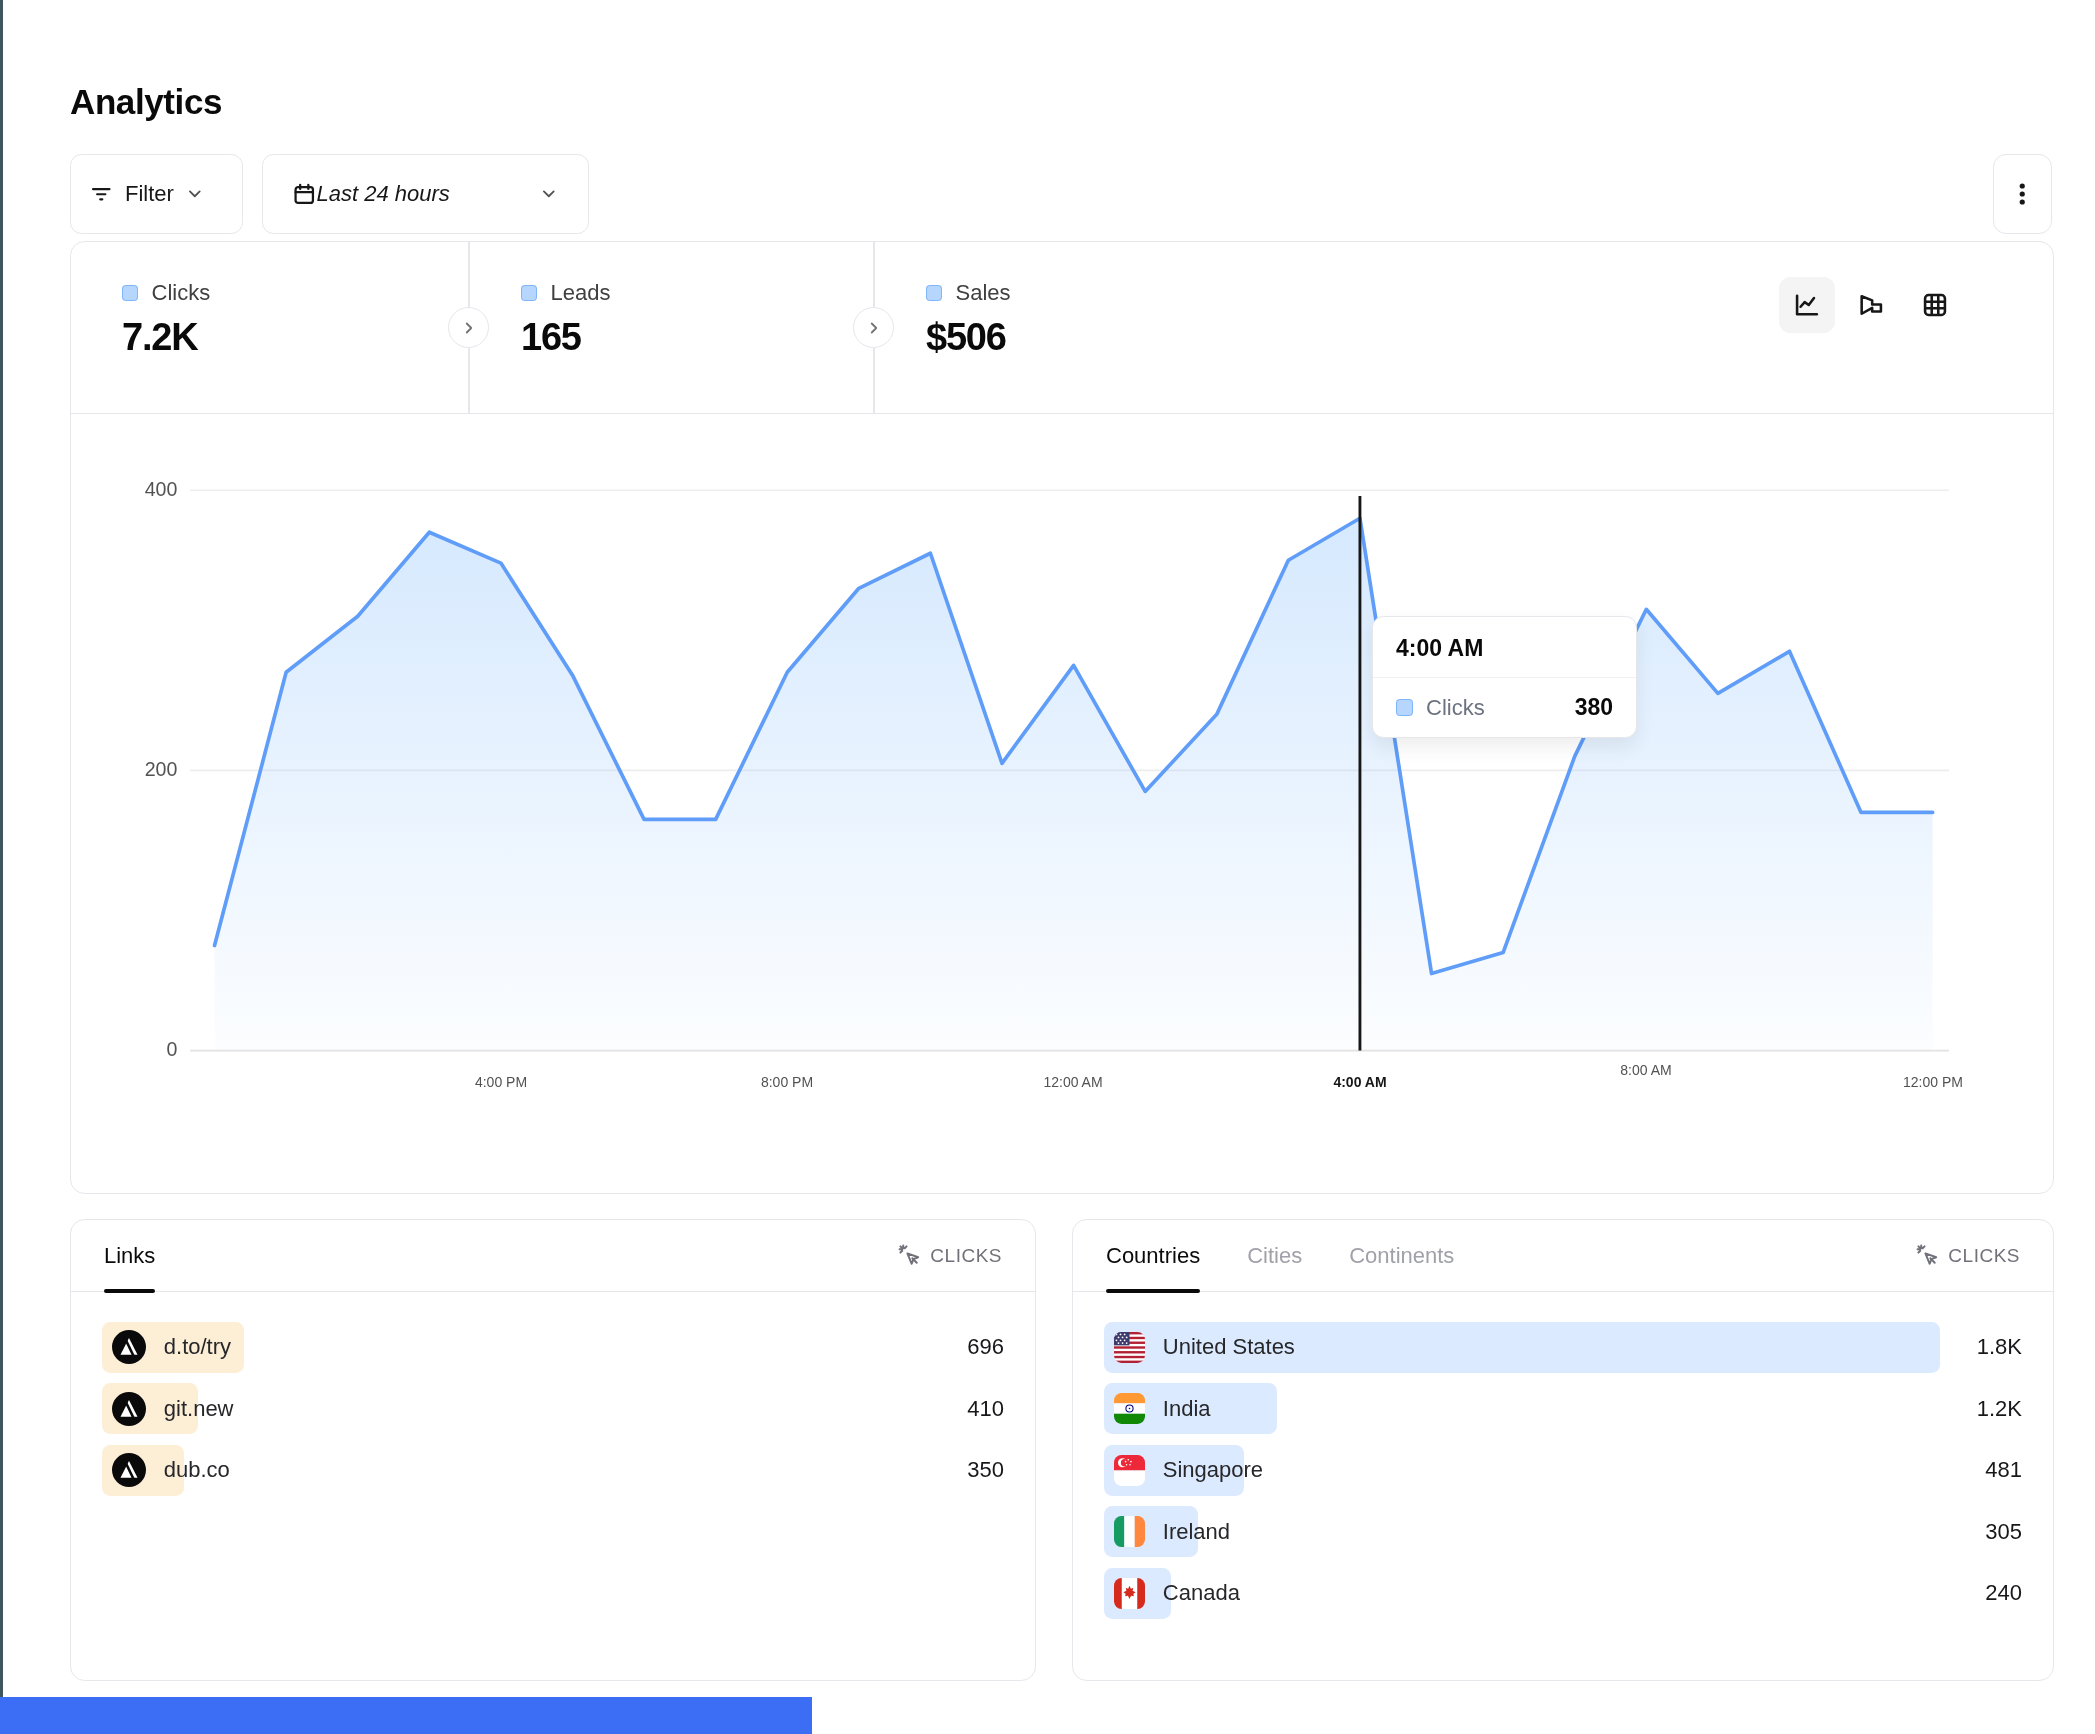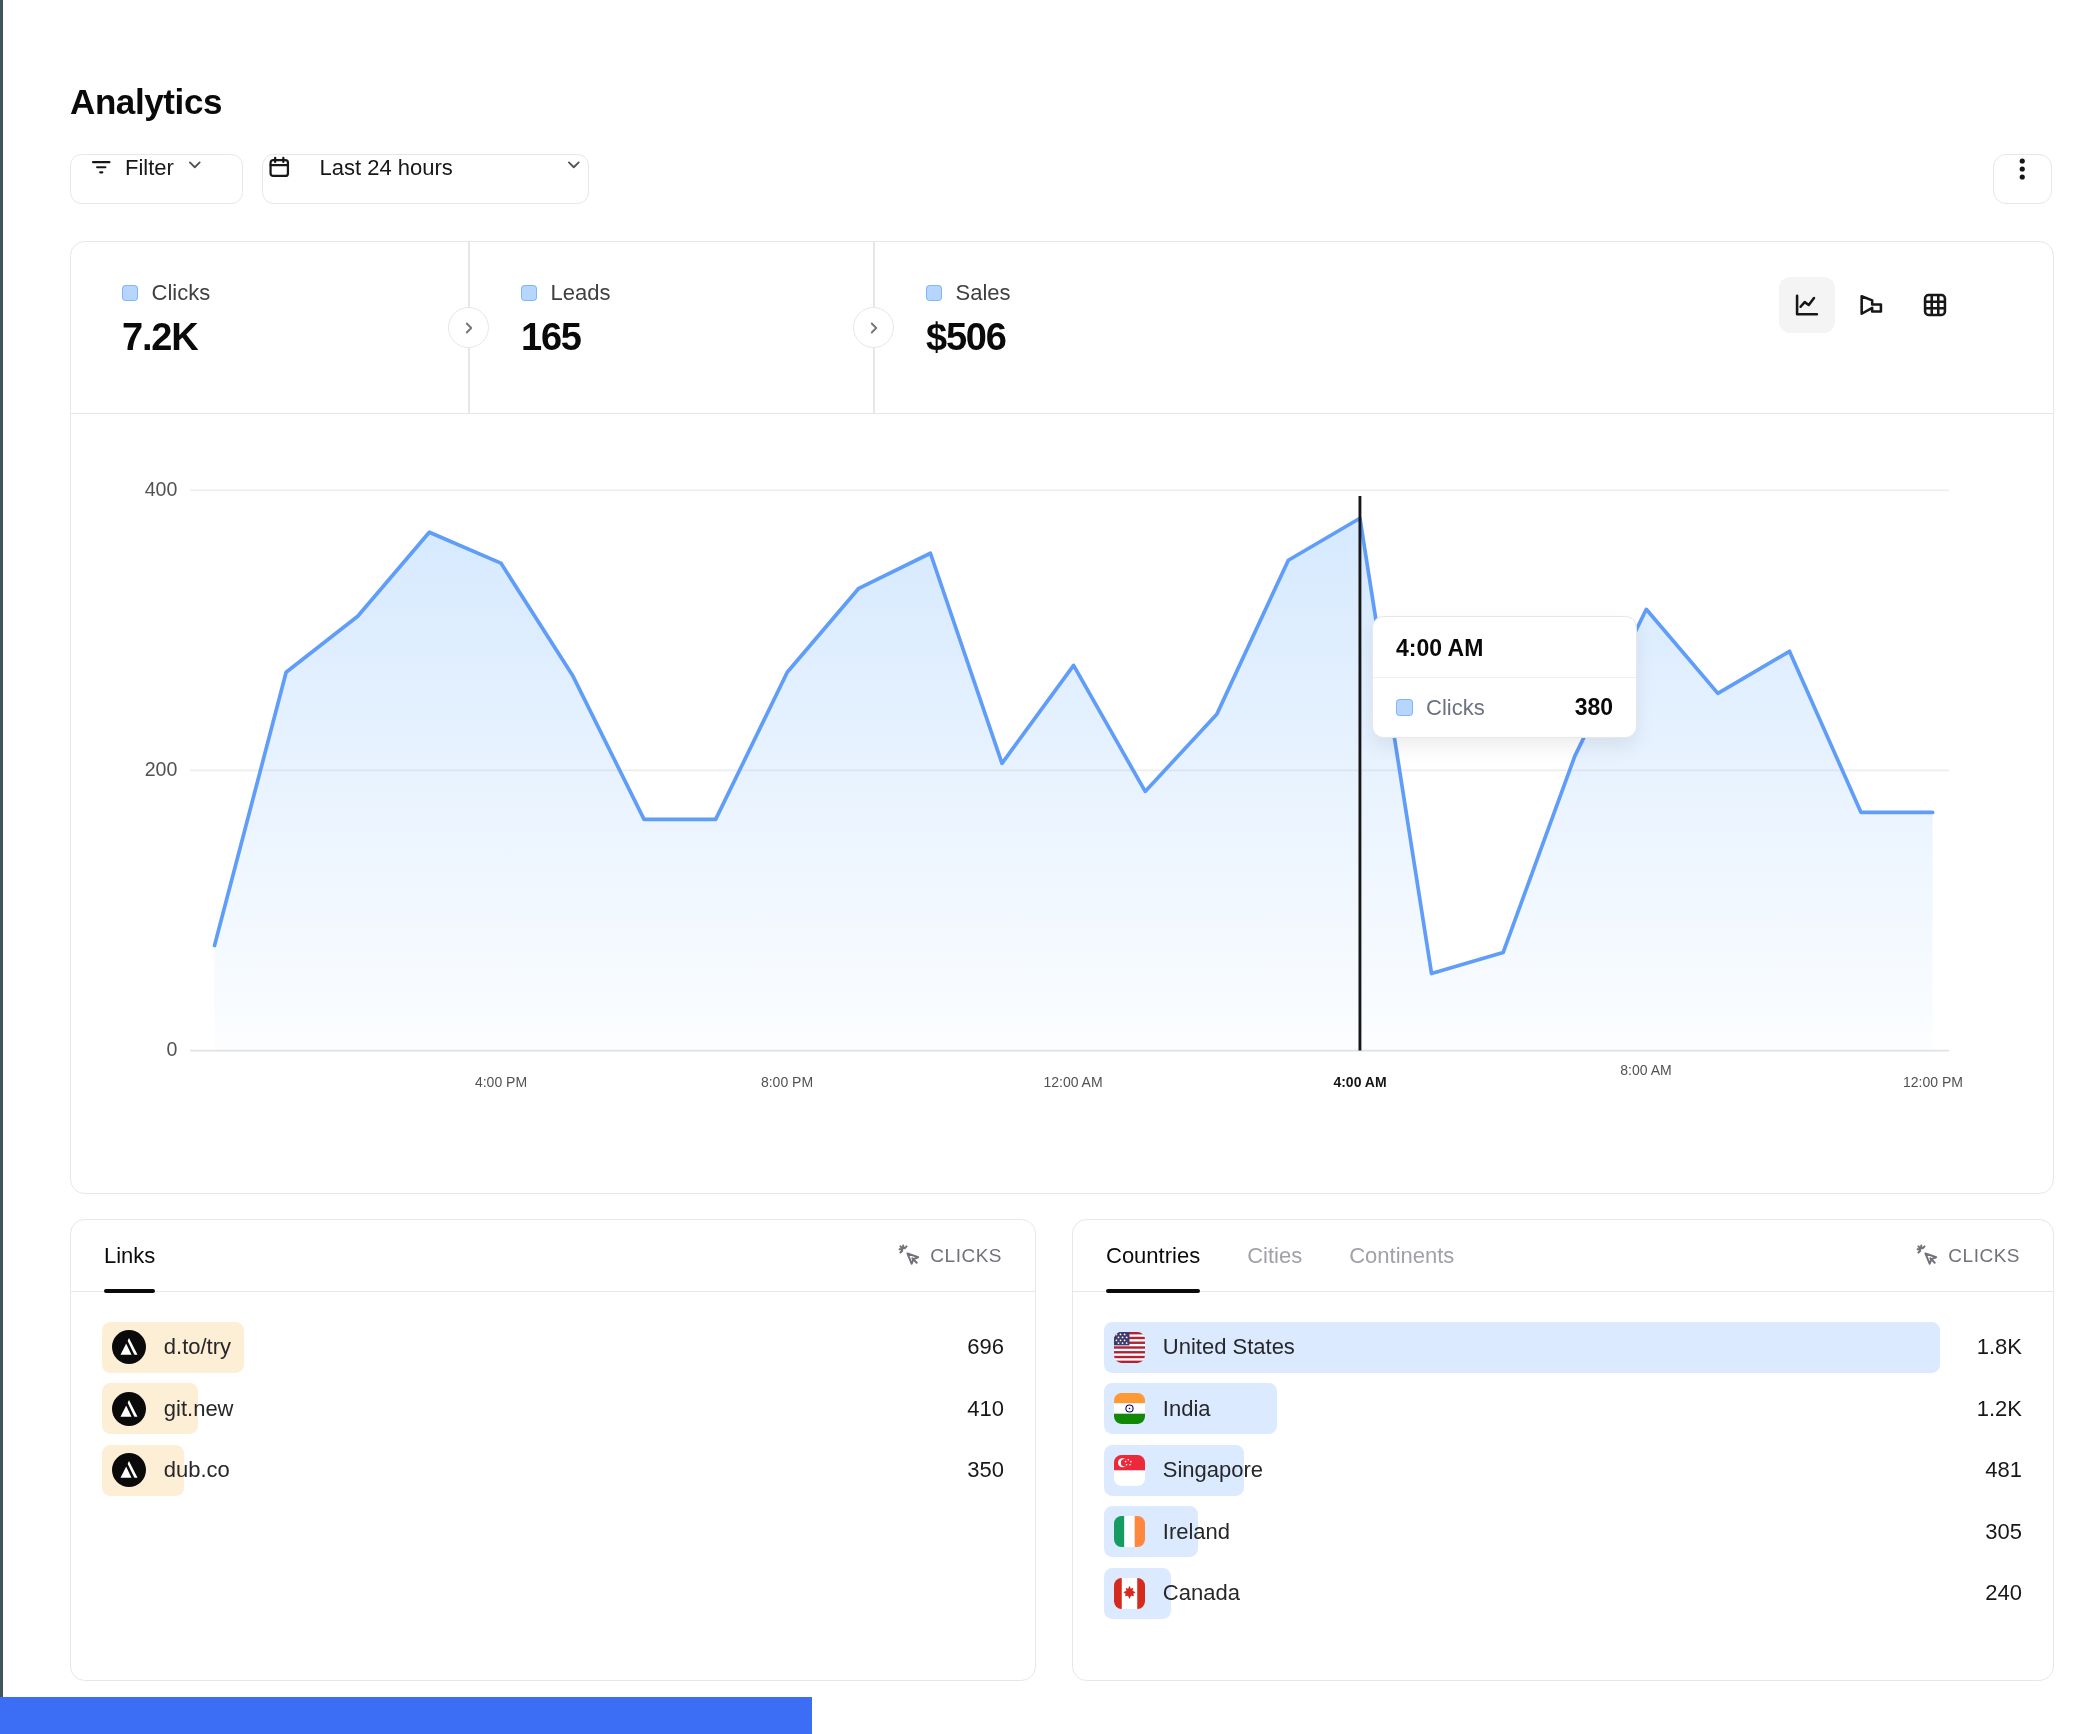--- a/index.html
+++ b/index.html
@@ -8,27 +8,27 @@
     width:2096px; height:1735px; position:relative; background:#ffffff;
     font-family:"Liberation Sans", sans-serif; color:#111827; overflow:hidden;
   }
   .left-edge { position:absolute; left:0; top:0; width:3.3px; height:1735px; }
   .bottom-strip { position:absolute; left:0; top:1697px; width:812px; height:38px; }
 
   .page-title { position:absolute; left:70px; top:59px; font-size:35px; font-weight:700; letter-spacing:-0.4px; color:#0a0a0a; }
 
   
   .btn {
-    position:absolute; top:154px; height:50px; background:#fff;
-    border:1.6px solid #e5e7eb; border-radius:11.5px; display:flex; 
+    position:absolute; top:154px; height:80px; background:#fff;
+    border:1.6px solid #e5e7eb; border-radius:11.5px; display:flex; align-items:center;
     font-size:22px; color:#171717; cursor:pointer;
   }
   .btn svg { flex:none; }
   .btn-filter { left:70px; width:173px; padding:0 18px; gap:11.5px; }
-  .btn-range  { left:262px; width:327px; padding:0 4px; gap:28px; }
+  .btn-range  { left:262px; width:327px; padding:0 29px; gap:0;font-style:italic; }
   .btn-range .chev { margin-left:auto; }
   .btn-kebab { left:1993px; width:59px; justify-content:center; border-radius:13px; }
   .muted-icon { color:#525252; }
 
   
   .main-card { position:absolute; left:70px; top:241px; width:1984px; height:953px;
     border:1.6px solid #e5e7eb; border-radius:14.7px; background:#fff; }
 
   .stats-row { position:absolute; left:0; top:0; width:100%; height:172px; border-bottom:1.6px solid #e5e7eb; }
   .stat { position:absolute; top:0; height:100%; padding:38px 0 0 51px; cursor:pointer; }

